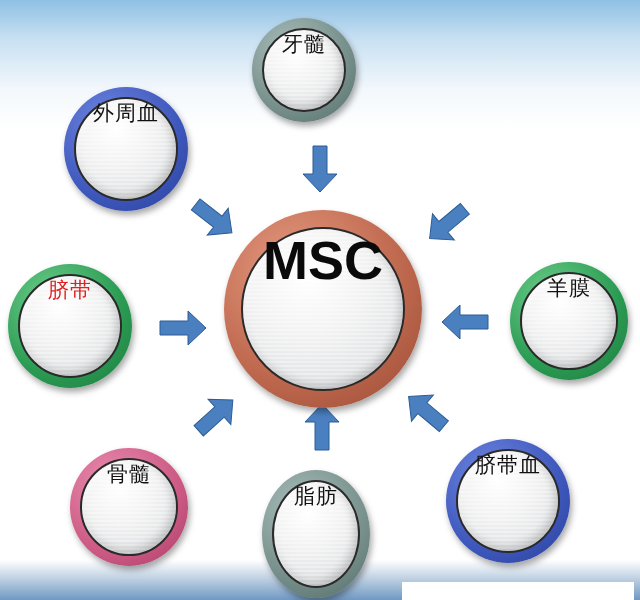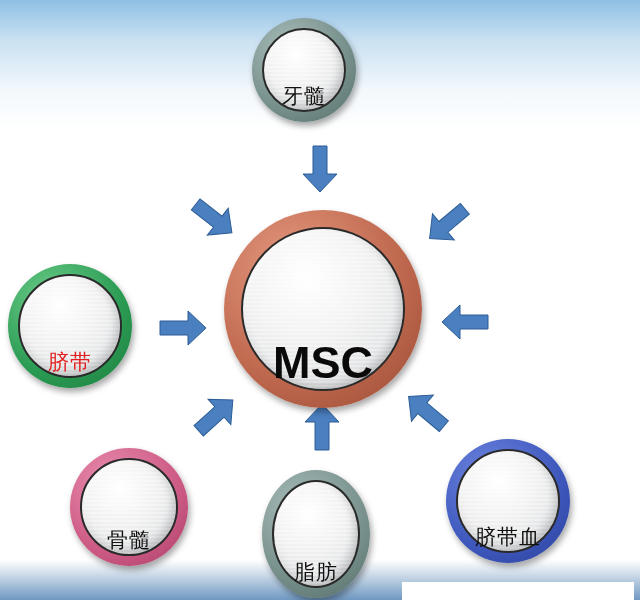--- a/index.html
+++ b/index.html
@@ -5,29 +5,29 @@
   html,body{margin:0;padding:0;}
   body{width:640px;height:600px;overflow:hidden;position:relative;
     font-family:"DejaVu Sans",sans-serif;
     background:linear-gradient(to bottom,#8fc0e4 0px,#c9e1f2 40px,#f3f8fc 90px,#ffffff 130px,#ffffff 560px,#b9cde0 580px,#6f98c2 600px);}
   .canvas{position:absolute;left:0;top:0;width:640px;height:600px;}
   .bottom-patch{position:absolute;left:402px;top:582px;width:232px;height:18px;background:#ffffff;}
   .node{position:absolute;border-radius:50%;box-sizing:border-box;
     display:flex;align-items:center;justify-content:center;
     box-shadow:2px 4px 6px rgba(0,0,0,0.35);}
   .node .inner{border-radius:50%;box-sizing:border-box;width:100%;height:100%;
-    display:flex;align-items:flex-end;justify-content:center;
+    display:flex;align-items:flex-start;justify-content:center;
     background:repeating-linear-gradient(to bottom,rgba(255,255,255,0.35) 0 2px,rgba(0,0,0,0) 2px 4px),
       radial-gradient(circle at 40% 30%,#ffffff 0%,#f2f2f2 40%,#d3d6d9 100%);
     border:2px solid #2a2a2a;
     box-shadow:inset -3px -4px 8px rgba(0,0,0,0.18), inset 2px 2px 4px rgba(255,255,255,0.8);}
   .node .label{font-size:21px;color:#111;letter-spacing:1px;font-family:"DejaVu Sans",sans-serif;}
   .ring{padding:10px;}
   .center{padding:17px;}
-  .center .label{font-family:"Liberation Sans",sans-serif;font-weight:bold;font-size:45px;color:#0a0a0a;letter-spacing:0;}
+  .center .label{font-family:"Liberation Sans",sans-serif;font-weight:bold;font-size:54px;color:#0a0a0a;letter-spacing:0;}
   svg.arrows{position:absolute;left:0;top:0;}
 </style>
 </head>
 <body>
 
 <div class="canvas">
   <div class="bottom-patch"></div>
 
   <svg class="arrows" width="640" height="600">
     <defs>
@@ -58,28 +58,38 @@
         <span class="label">MSC</span>
       </div>
   </div>
 
   <div class="node ring" style="left:252px;top:18px;width:104px;height:104px;background:radial-gradient(circle at 35% 30%,#a9bdb9 0%,#768f8b 60%,#566d69 100%);">
     <div class="inner">
         <span class="label">牙髓</span>
       </div>
   </div>
 
+  <div class="node ring" style="left:64px;top:87px;width:124px;height:124px;background:radial-gradient(circle at 35% 30%,#6f86e0 0%,#3d57bc 60%,#2a3f96 100%);">
+    <div class="inner">
+        <span class="label">外周血</span>
+      </div>
+  </div>
 
 
   <div class="node ring" style="left:8px;top:264px;width:124px;height:124px;background:radial-gradient(circle at 35% 30%,#6fd08e 0%,#2a9a52 60%,#1d7a3e 100%);">
     <div class="inner">
         <span class="label" style="color:#e02020;">脐带</span>
       </div>
   </div>
 
+  <div class="node ring" style="left:510px;top:262px;width:118px;height:118px;background:radial-gradient(circle at 35% 30%,#6fd08e 0%,#2a9a52 60%,#1d7a3e 100%);">
+    <div class="inner">
+        <span class="label">羊膜</span>
+      </div>
+  </div>
 
   <div class="node ring" style="left:70px;top:448px;width:118px;height:118px;background:radial-gradient(circle at 35% 30%,#ea8eb0 0%,#cc5a84 60%,#a83d66 100%);">
     <div class="inner">
         <span class="label">骨髓</span>
       </div>
   </div>
 
   <div class="node ring" style="left:262px;top:470px;width:108px;height:128px;background:radial-gradient(circle at 35% 30%,#a9bdb9 0%,#768f8b 60%,#566d69 100%);">
     <div class="inner">
         <span class="label">脂肪</span>

